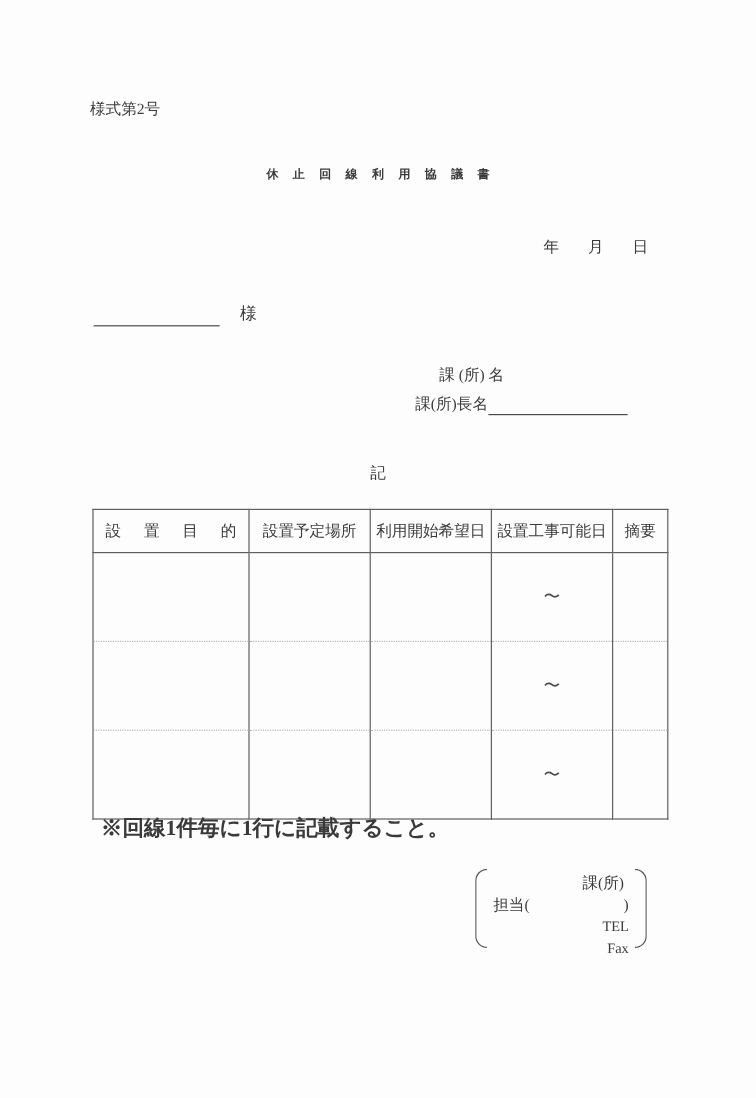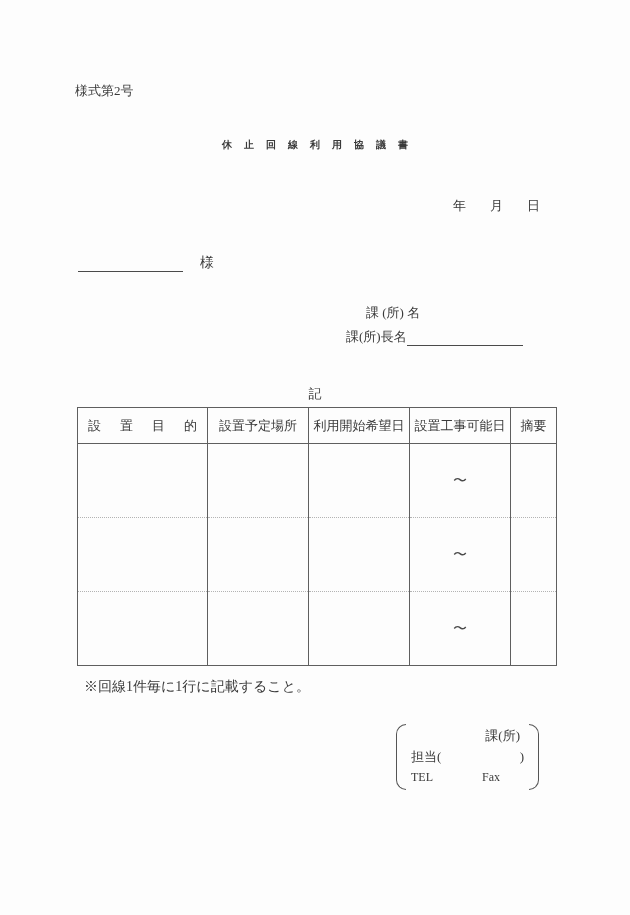--- a/index.html
+++ b/index.html
@@ -94,21 +94,21 @@
     position: absolute;
     left: 0;
     top: 385px;
     width: 630px;
     text-align: center;
     font-size: 13px;
   }
   table.consult-table {
     position: absolute;
     left: 77px;
-    top: 407px;
+    top: 424px;
     width: 479px;
     border-collapse: collapse;
     table-layout: fixed;
     font-size: 13px;
     color: #3a3a3a;
   }
   .consult-table th, .consult-table td {
     border-left: 1px solid #5f5f5f;
     border-right: 1px solid #5f5f5f;
     font-weight: normal;
@@ -132,21 +132,22 @@
   .consult-table td.cell-tilde {
     text-align: center;
     vertical-align: middle;
     font-size: 14px;
     color: #4a4a4a;
   }
   .table-note {
     position: absolute;
     left: 84px;
     top: 678px;
-    font-size: 14px;
+    font-size: 18px;
+    font-weight: bold;
   }
   .contact-block {
     position: absolute;
     left: 396px;
     top: 724px;
     width: 143px;
     height: 66px;
     display: flex;
     align-items: stretch;
   }
@@ -168,21 +169,21 @@
     flex: 1;
     display: flex;
     flex-direction: column;
     justify-content: space-between;
     padding: 3px 5px 4px 5px;
     font-size: 13px;
   }
   .contact-line { line-height: 18px; text-align: right; }
   .contact-line-dept { text-align: right; padding-right: 4px; }
   .contact-line-staff { display: flex; justify-content: space-between; }
-  .contact-line-telfax { display: flex; font-size: 12px; }
+  .contact-line-telfax { display: flex; font-size: 12px; flex-direction: column; }
   .contact-fax { margin-left: 49px; }
 </style>
 </head>
 <body>
 
 <div class="page">
 
   <div class="form-number">様式第2号</div>
 
   <h1 class="doc-title">休止回線利用協議書</h1>

